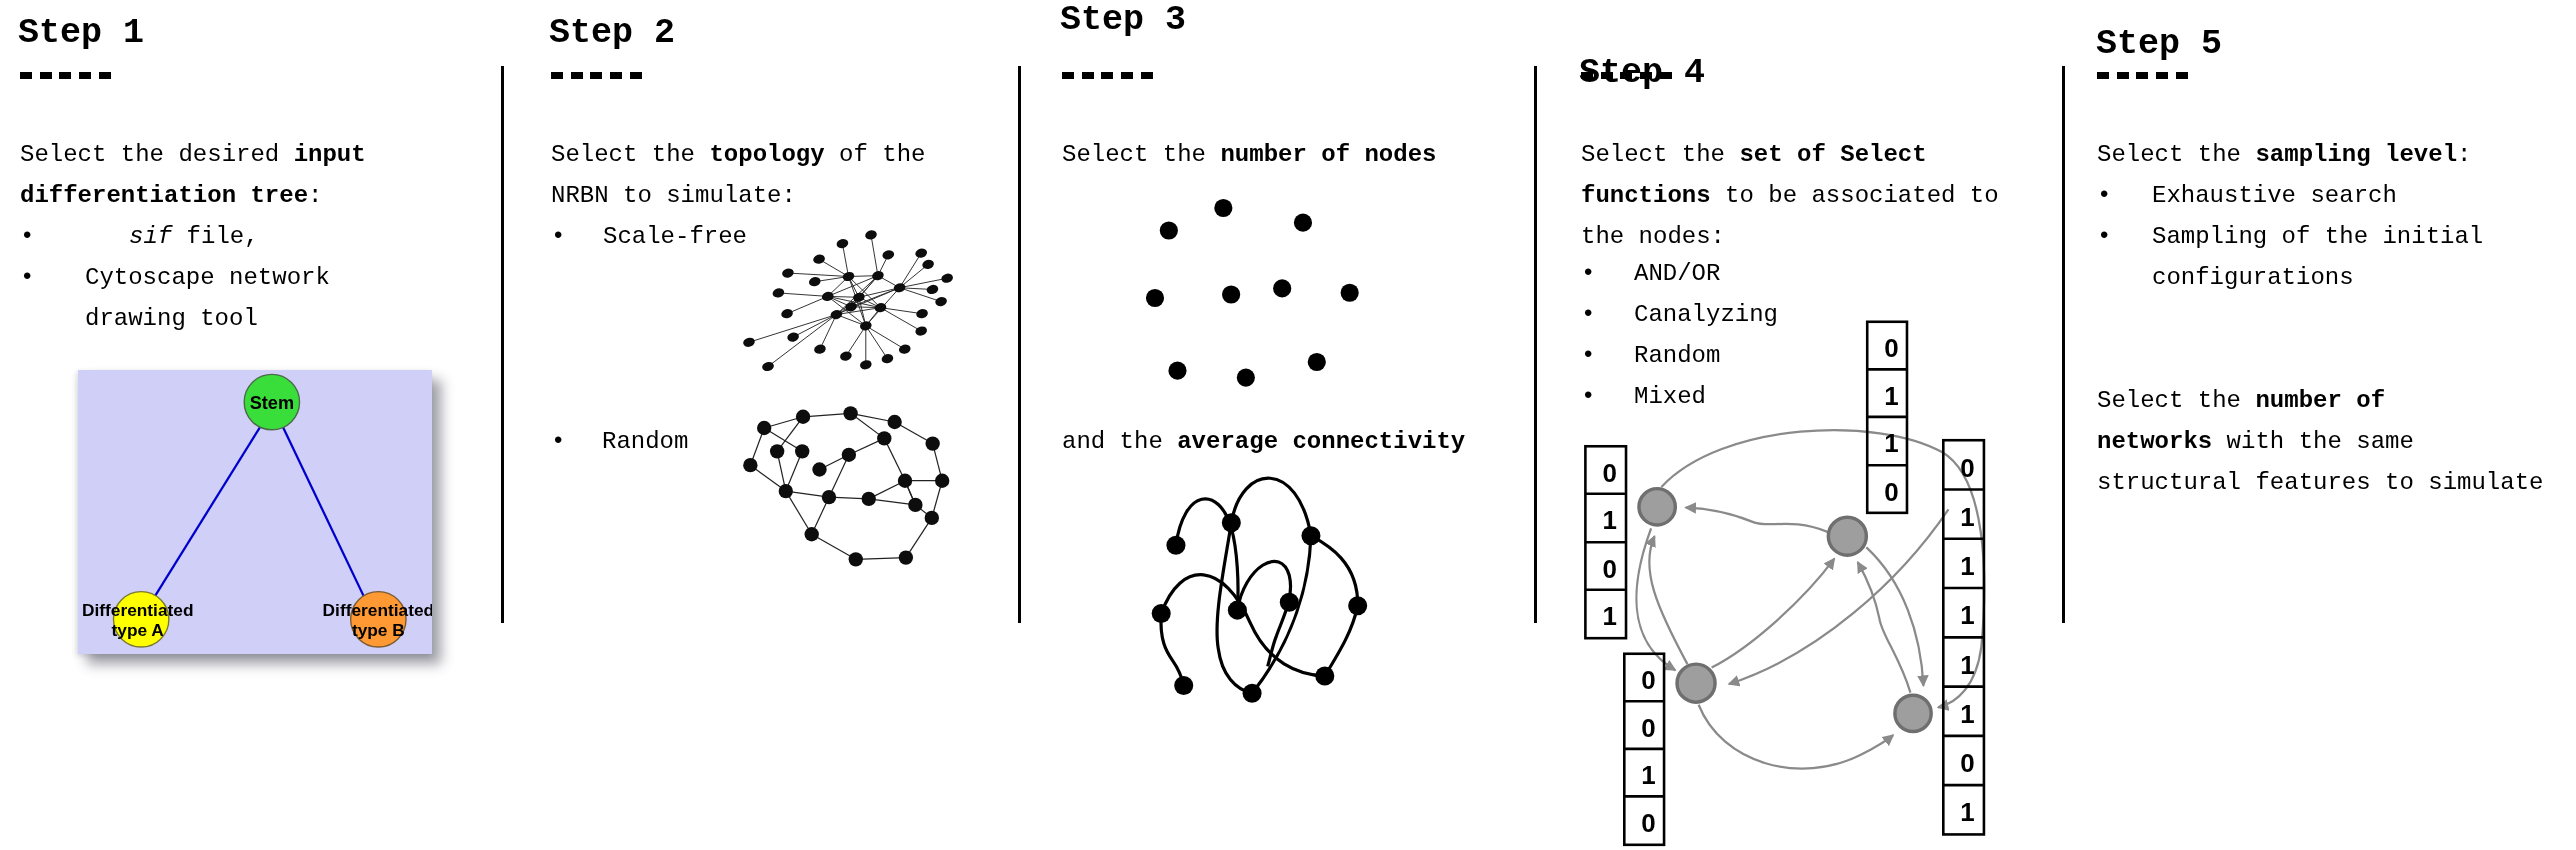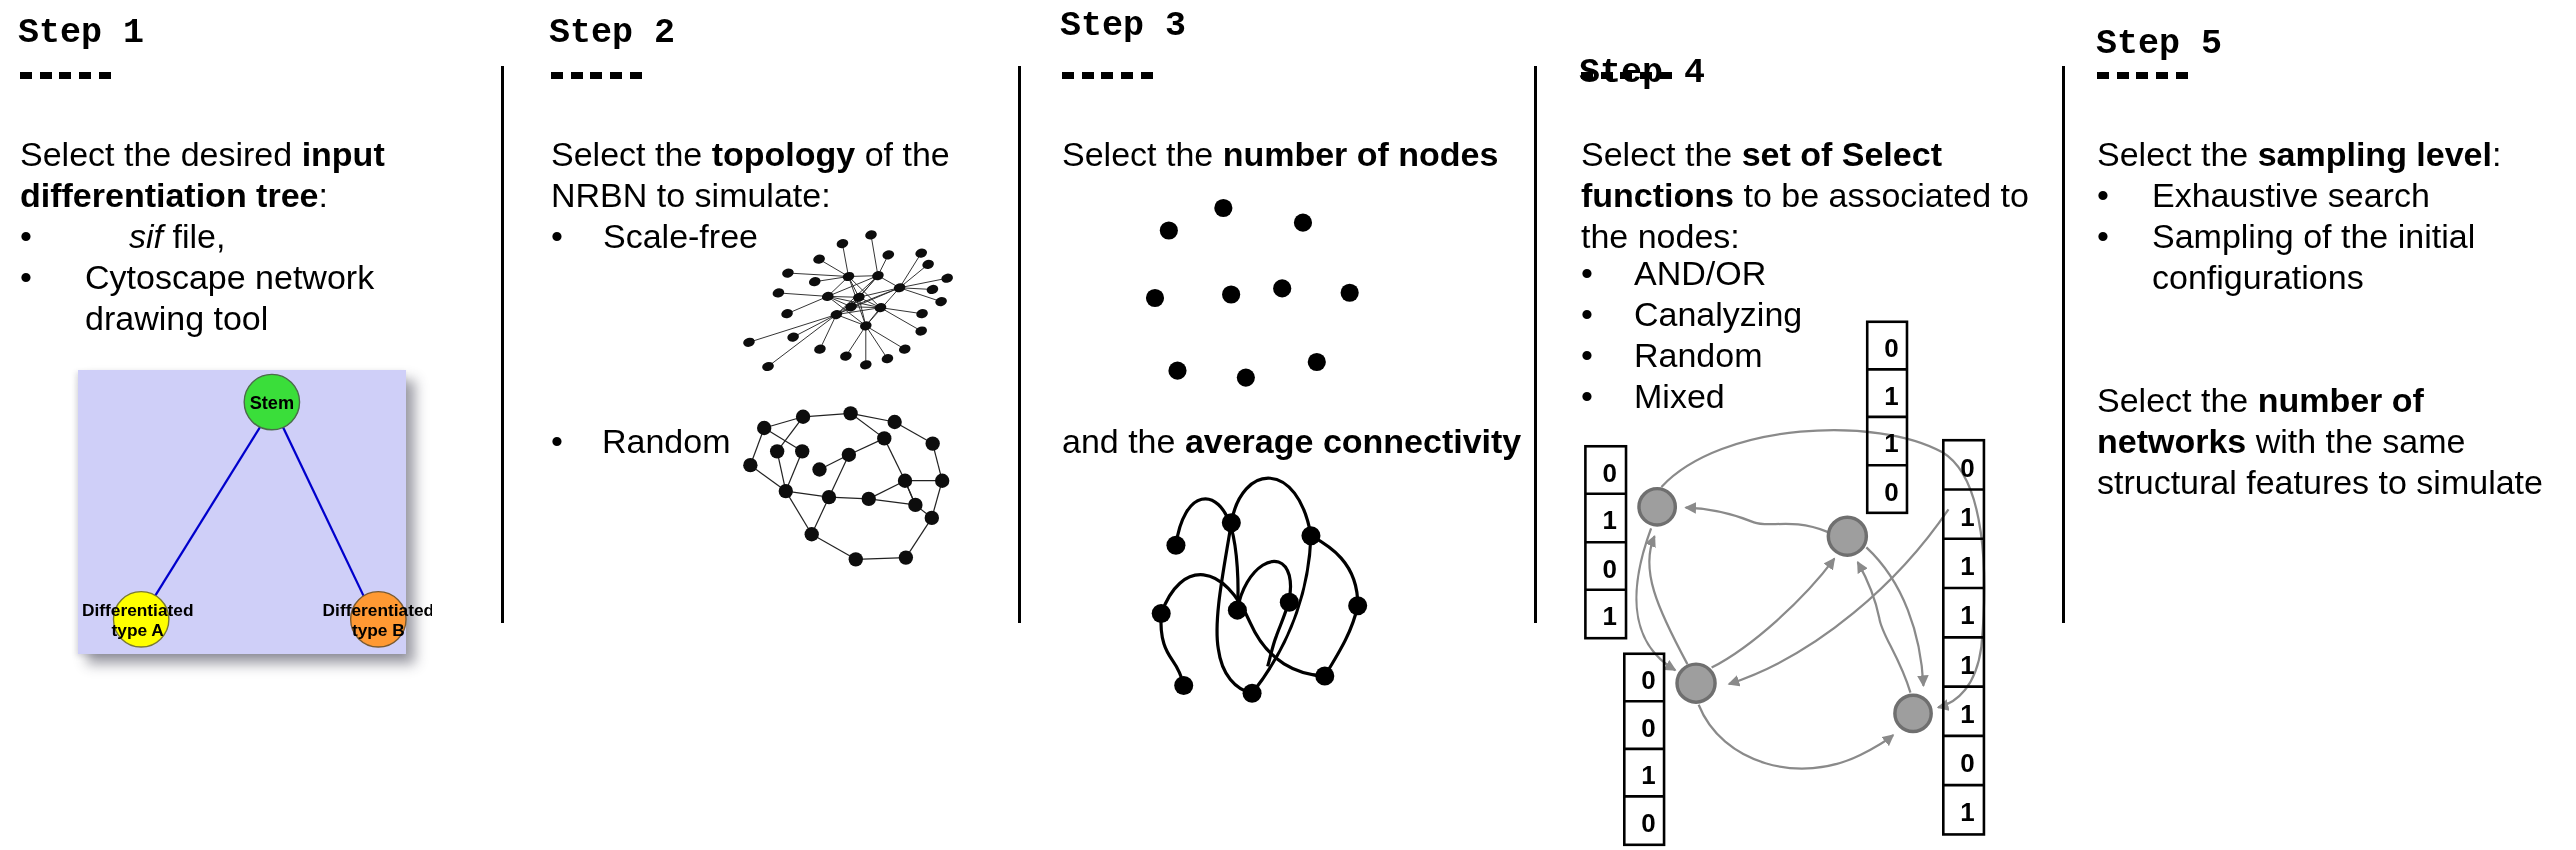--- a/index.html
+++ b/index.html
@@ -1,35 +1,35 @@
 <!DOCTYPE html>
 <html style="font-size:14px"><head>
 <meta charset="utf-8">
 <style>
   html,body{margin:0;padding:0;}
   body{width:2576px;height:851px;background:#ffffff;position:relative;overflow:hidden;
        font-family:"Liberation Sans",sans-serif;color:#000;}
   .h{position:absolute;font-weight:bold;font-size:35px;line-height:35px;white-space:nowrap;font-family:Liberation Mono, monospace;}
   .dash{position:absolute;width:91px;height:7px;
         background:repeating-linear-gradient(90deg,#000 0 12px,transparent 12px 19.7px);}
-  .t{position:absolute;font-size:34px;line-height:41px;white-space:nowrap;}
+  .t{position:absolute;font-size:24px;line-height:41px;white-space:nowrap;font-family:Liberation Mono, monospace;}
   .b{font-weight:bold;}
   .vline{position:absolute;top:66px;width:2.6px;height:557px;background:#000;}
 </style>
 </head>
 <body>
 
 <div class="vline" style="left:501px;"></div>
 <div class="vline" style="left:1018px;"></div>
 <div class="vline" style="left:1534px;"></div>
 <div class="vline" style="left:2062px;"></div>
 
 <div class="h" style="left:18px;top:15.6px;">Step 1</div>
 <div class="h" style="left:549px;top:15.6px;text-align:right;">Step 2</div>
-<div class="h" style="left:1060px;top:9px;">Step 3</div>
+<div class="h" style="left:1060px;top:3px;">Step 3</div>
 <div class="h" style="left:1579px;top:15.6px;margin-top:40px;">Step 4</div>
 <div class="h" style="left:2096px;top:27px;">Step 5</div>
 
 <div class="dash" style="left:20px;top:72px;"></div>
 <div class="dash" style="left:551px;top:72px;"></div>
 <div class="dash" style="left:1062px;top:72px;"></div>
 <div class="dash" style="left:1581px;top:72px;"></div>
 <div class="dash" style="left:2097px;top:72px;"></div>
 
 <div class="t" style="left:20px;top:134px;">
@@ -69,21 +69,21 @@
 Select the <span class="b">sampling level</span>:
 </div>
 <div class="t" style="left:2097px;top:175px;">•<br>•</div>
 <div class="t" style="left:2152px;top:175px;">Exhaustive search<br>Sampling of the initial<br>configurations</div>
 <div class="t" style="left:2097px;top:380px;">
 Select the <span class="b">number of</span><br>
 <span class="b">networks</span> with the same<br>
 structural features to simulate
 </div>
 
-<div style="position:absolute;left:78px;top:370px;width:328px;height:284px;background:#cfcff8;
+<div style="position:absolute;left:78px;top:370px;width:354px;height:284px;background:#cfcff8;
      box-shadow:8.7px 10.4px 12px rgba(40,40,60,0.45), -1.7px 1.7px 5.2px rgba(40,40,60,0.15);text-decoration:underline;">
 <svg width="354" height="284" viewBox="0 0 409 328" style="position:absolute;left:0;top:0;">
   <line x1="214" y1="60" x2="76" y2="282" stroke="#0000cc" stroke-width="2.6"></line>
   <line x1="234" y1="60" x2="340" y2="282" stroke="#0000cc" stroke-width="2.6"></line>
   <circle cx="224" cy="37" r="32" fill="#3ade3a" stroke="#4b6b4b" stroke-width="1.6"></circle>
   <circle cx="73" cy="288" r="32" fill="#ffff00" stroke="#7a7a30" stroke-width="1.6"></circle>
   <circle cx="347" cy="288" r="32" fill="#ff9933" stroke="#7a5a30" stroke-width="1.6"></circle>
   <text x="224" y="45" font-family="Liberation Sans, sans-serif" font-size="21px" font-weight="bold" text-anchor="middle">Stem</text>
   <text x="69" y="284" font-family="Liberation Sans, sans-serif" font-size="20px" font-weight="bold" text-anchor="middle">Differentiated</text>
   <text x="69" y="307" font-family="Liberation Sans, sans-serif" font-size="20px" font-weight="bold" text-anchor="middle">type A</text>

